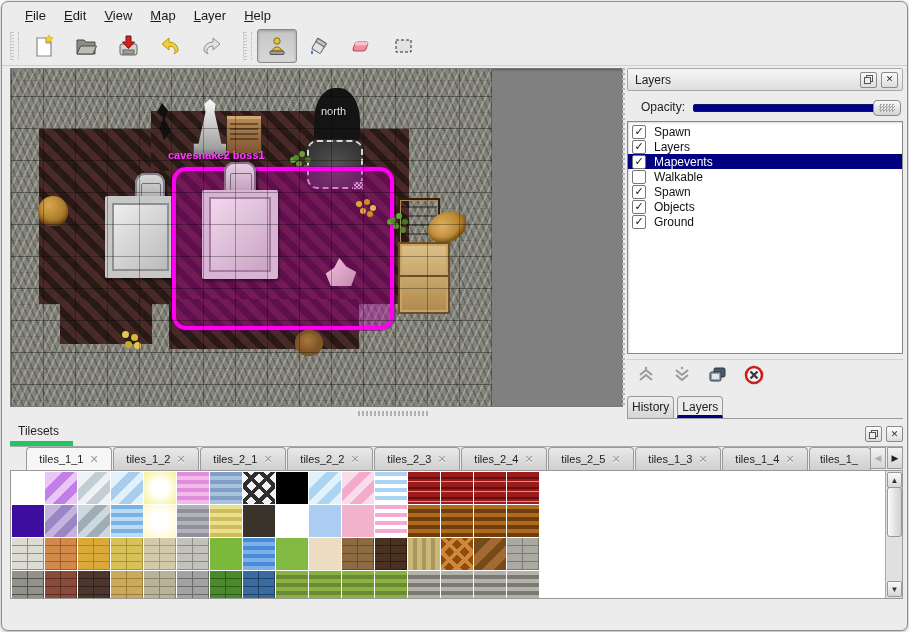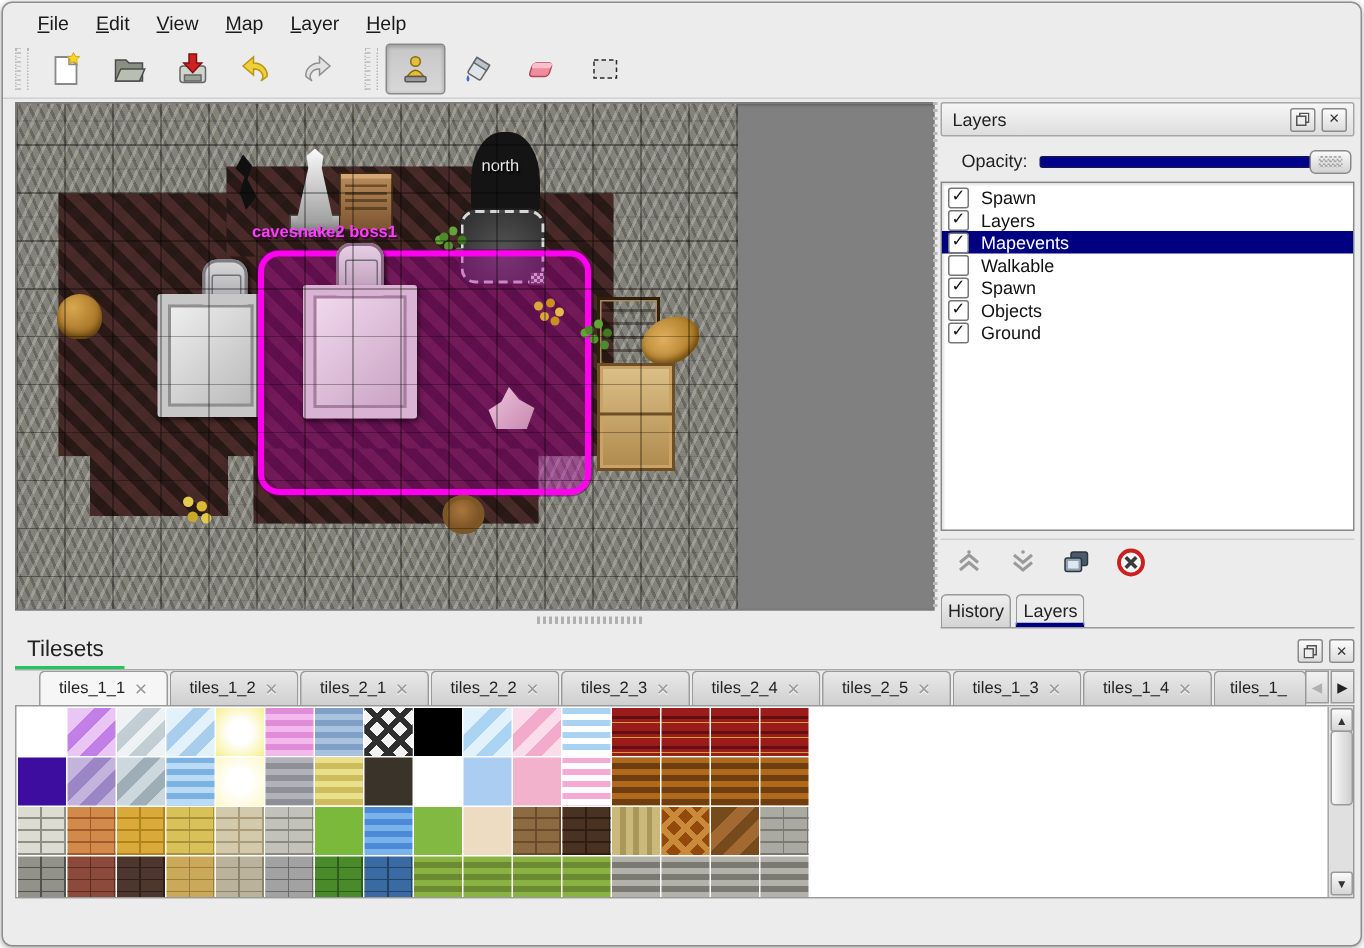--- a/index.html
+++ b/index.html
@@ -92,21 +92,21 @@
     font-size:11px;font-weight:bold;line-height:11px;text-align:center;color:#101010;flex:none;}
   .dock-actions{height:30px;margin-top:5px;border-top:1px solid #cfcfcf;display:flex;align-items:center;padding-left:8px;gap:14px;}
   .action-btn{width:22px;height:20px;display:flex;align-items:center;justify-content:center;}
   .dock-tabs{display:flex;margin-top:6px;border-bottom:1px solid #9a9a9a;height:22px;}
   .dock-tab{padding:3px 4px;font-size:12px;color:#222;border:1px solid #9a9a9a;border-bottom:none;border-radius:4px 4px 0 0;
     background:linear-gradient(#efefef,#d4d4d4);margin-right:3px;}
   .dock-tab.active{background:#ececec;border-bottom:3px solid #000080;padding-bottom:0;}
   
   .tilesets{position:absolute;left:8px;top:419px;width:893px;height:178px;}
   .ts-header{height:25px;position:relative;border-bottom:1px solid #aaa;display:flex;align-items:flex-end;}
-  .ts-title{font-size:15px;color:#222;padding:4px 14px 3px 8px;border-bottom:2px solid #22c55e;}
+  .ts-title{font-size:12px;color:#222;padding:4px 14px 3px 8px;border-bottom:5px solid #22c55e;}
   .ts-header .spacer{flex:1;}
   .ts-header .mini-btn{margin-bottom:4px;}
   .ts-tabbar{height:23px;display:flex;position:relative;border-bottom:1px solid #9a9a9a;}
   .ts-tab{width:86px;flex:none;display:flex;align-items:center;justify-content:center;gap:6px;font-size:11px;color:#222;
     border:1px solid #9a9a9a;border-bottom:none;border-radius:4px 4px 0 0;background:linear-gradient(#e9e9e9,#cfcfcf);margin-right:1px;box-sizing:border-box;}
   .ts-tab.active{background:#f6f6f6;margin-left:16px;}
   .ts-tab.truncated{width:62px;overflow:hidden;justify-content:flex-start;padding-left:10px;}
   .ts-close{color:#9a9a9a;font-size:11px;font-weight:bold;text-shadow:0 1px 0 #fff;}
   .tab-scroll{position:absolute;right:0;top:0;height:22px;display:flex;}
   .tab-scroll .sbtn{width:16px;height:22px;border:1px solid #9a9a9a;background:linear-gradient(#f2f2f2,#d6d6d6);

